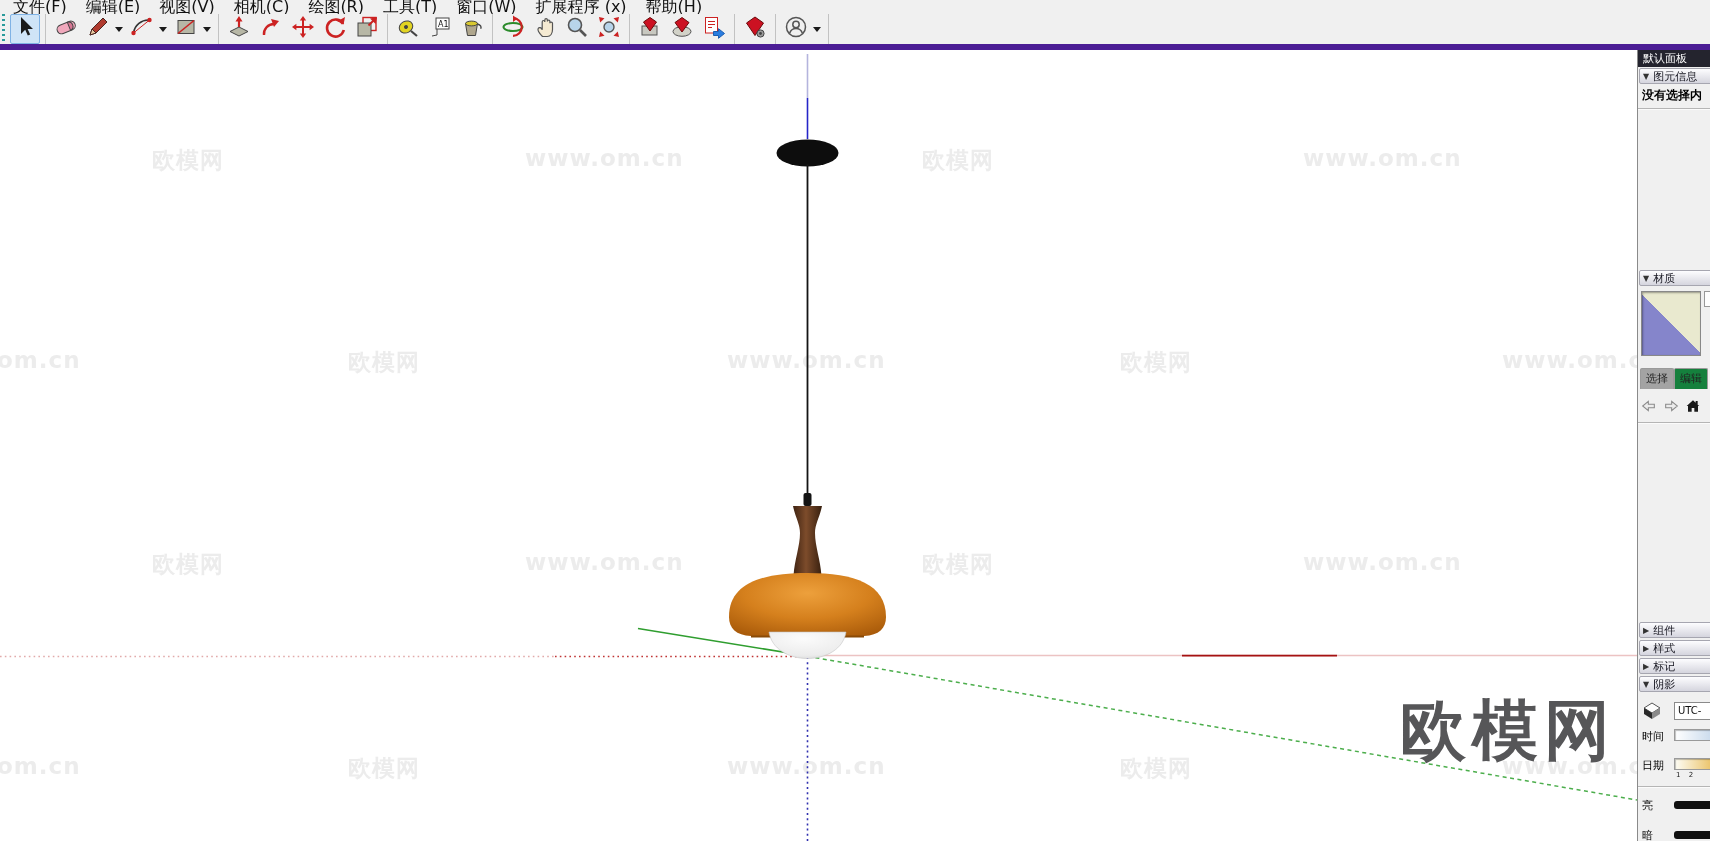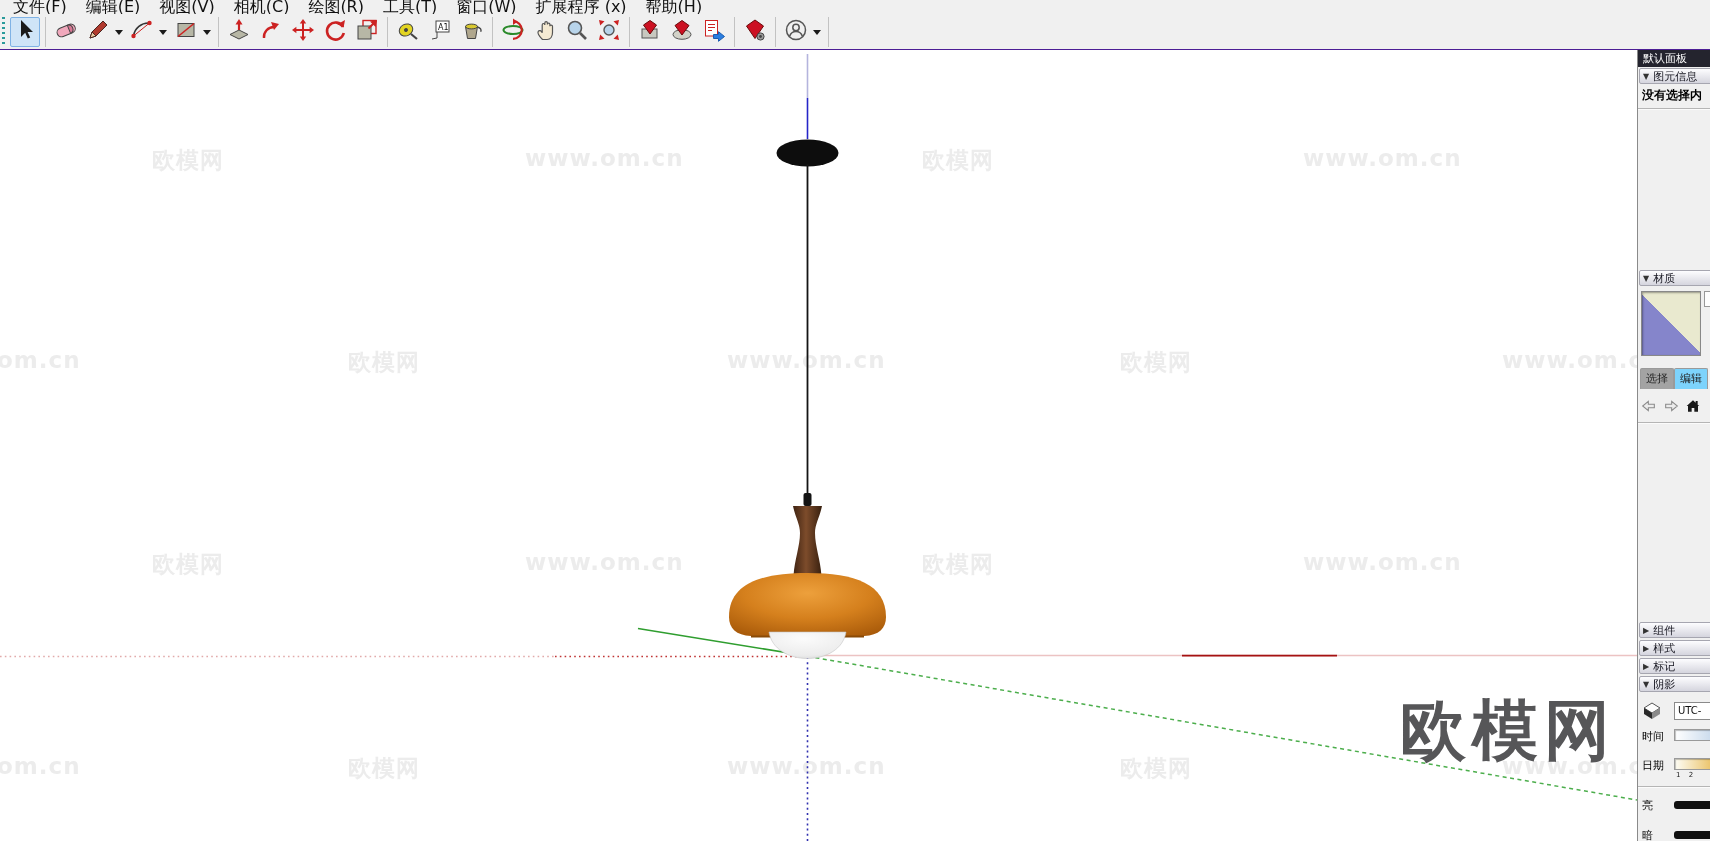--- a/index.html
+++ b/index.html
@@ -6,21 +6,21 @@
   html,body { width:1710px; height:841px; overflow:hidden;
     font-family:"DejaVu Sans","Liberation Sans",sans-serif; background:#f0f0f0; }
 
   
   .menubar { position:absolute; left:0; top:0; width:1710px; height:14px;
     background:var(--chrome-bg); display:flex; align-items:center; padding-left:4px; }
   .menubar span { font-size:16px; color:#111; padding:0 10px 0 9px; cursor:default; line-height:14px; }
 
   
   .toolbar { position:absolute; left:0; top:14px; width:1710px; height:36px;
-    background:var(--chrome-bg); border-bottom:1px solid #4c1d95;
+    background:var(--chrome-bg); border-bottom:6px solid #4c1d95;
     display:flex; align-items:center; }
   .grip { width:6px; height:30px; margin:0 2px 0 1px;
     background:repeating-linear-gradient(to bottom,#2a9a9a 0 2px,transparent 2px 5px);
     background-size:3px 100%; background-repeat:repeat-y; background-position:1px 0; }
   .tbtn { width:30px; height:30px; display:flex; align-items:center; justify-content:center;
     margin:0 1px; border:1px solid transparent; border-radius:2px; }
   .tbtn.active { background:var(--select-highlight); border-color:#7fb2e5; }
   .tbtn svg { width:24px; height:24px; }
   .dd { width:0; height:0; border:4px solid transparent; border-top:5px solid #1a1a1a;
     margin:5px 3px 0 1px; }
@@ -47,21 +47,21 @@
   .sb-msg { position:absolute; left:4px; top:37px; font-size:12px; font-weight:bold; color:#000; }
   .sb-div { position:absolute; left:0; width:100%; border-top:1px solid #b5b5b5;
     border-bottom:1px solid #fbfbfb; }
   .swatch { position:absolute; left:3px; top:241px; width:60px; height:65px;
     border:1px solid #888; box-shadow:inset 1px 1px 2px rgba(0,0,0,.35);
     background:linear-gradient(45deg,var(--material-purple) 50%,var(--material-beige) 50%); }
   .swatch-btn { position:absolute; left:66px; top:241px; width:14px; height:16px;
     background:#fff; border:1px solid #999; }
   .tabs { position:absolute; left:2px; top:318px; display:flex; align-items:flex-end; }
   .tab { font-size:11px; padding:2px 5px 3px; border:1px solid #9a9a9a; border-bottom:none;
-    border-radius:2px 2px 0 0; background:#7dd3fc; color:#222; }
+    border-radius:2px 2px 0 0; background:#15803d; color:#222; }
   .tab.active { background:#a3a3a3; font-weight:normal; }
   .nav-row { position:absolute; left:3px; top:348px; display:flex; gap:6px; align-items:center; }
   .nav-row svg { width:16px; height:16px; }
   .sb-label { position:absolute; left:4px; font-size:11px; color:#000; }
   .utc-box { position:absolute; left:36px; top:652px; width:46px; height:18px; background:#fff;
     border:1px solid #8a8a8a; font-size:10px; color:#111; line-height:16px; padding-left:3px; }
   .slider { position:absolute; left:36px; width:44px; height:12px; border:1px solid #9a9a9a;
     box-shadow:inset 1px 1px 1px rgba(0,0,0,.25); }
   .slider.time { top:679px; background:linear-gradient(to right,#ffffff,#c3d6ea); }
   .slider.date { top:708px; background:linear-gradient(to right,#fdfdf6,#e8bb55); }

